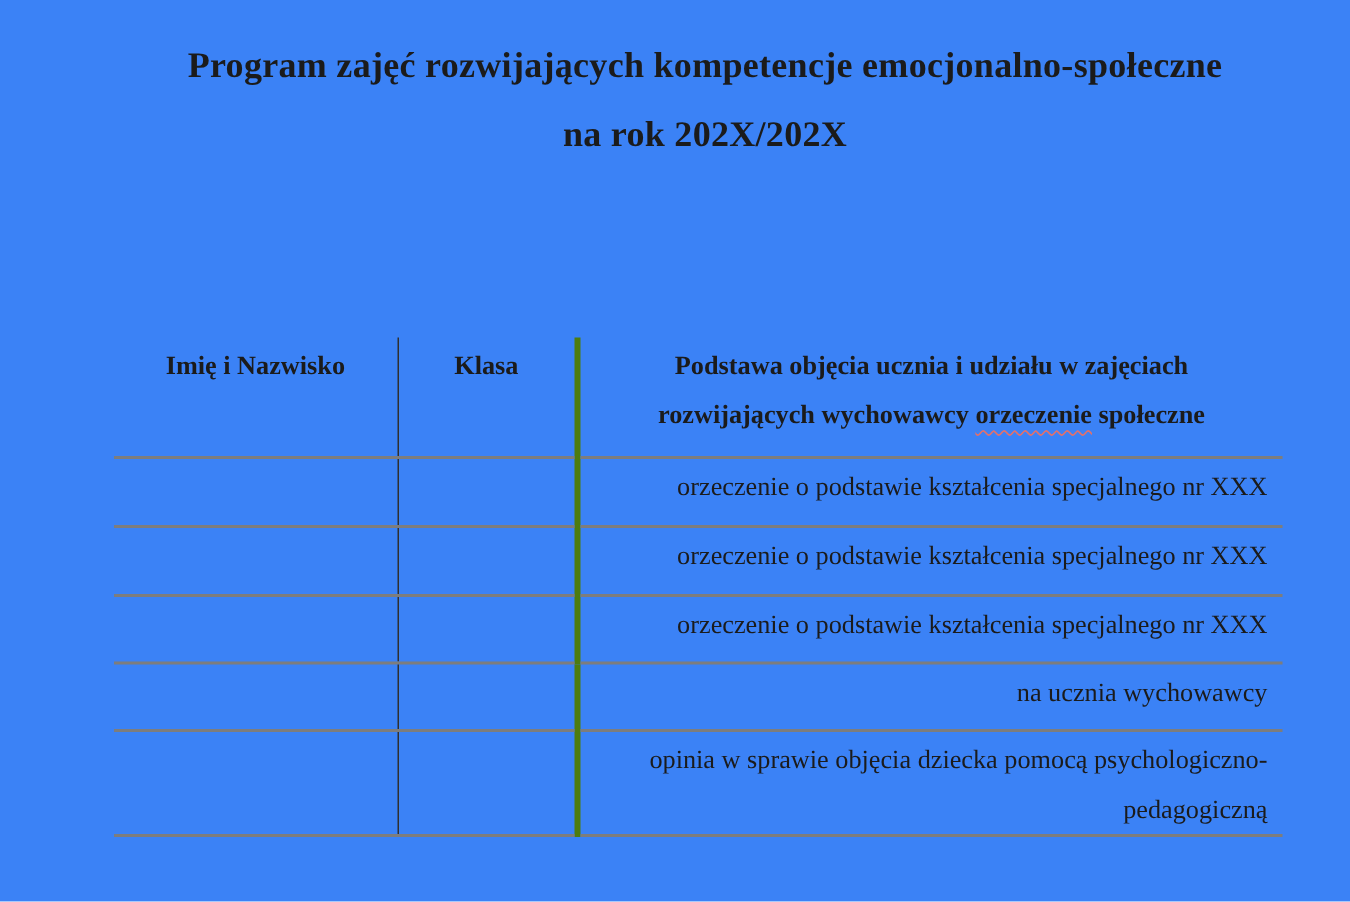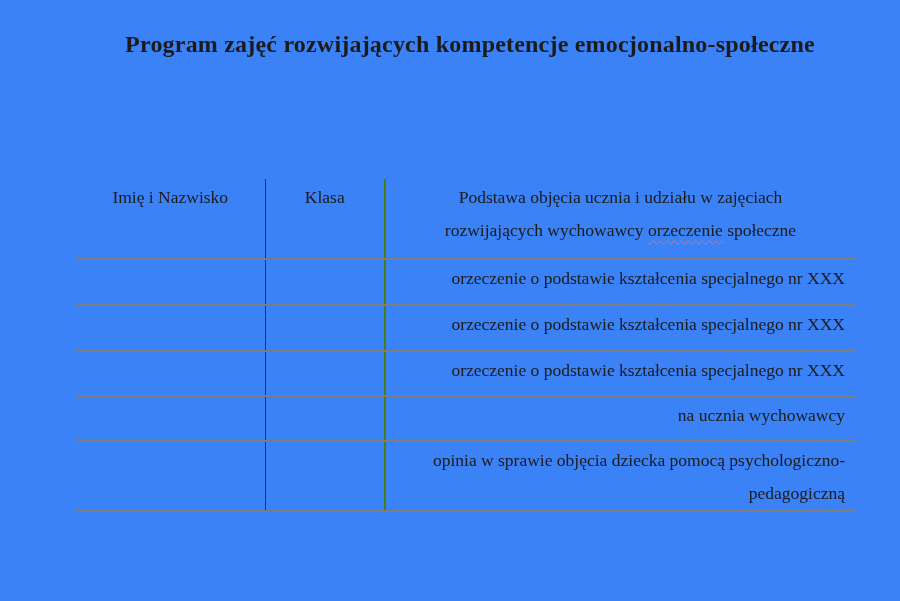--- a/index.html
+++ b/index.html
@@ -30,23 +30,23 @@
   col.w2 { width: 120px; }
   col.w3 { width: 470px; }
   th, td {
     vertical-align: top;
     font-size: 17.5px;
     line-height: 33px;
     border-bottom: 2px solid #7d7d7d;
     padding: 2px 0 0 0;
     overflow: hidden;
   }
-  th { font-weight: normal; text-align: center; }
+  th { font-weight: bold; text-align: center; }
   .c1 { border-right: 1px solid #2f2f2f; }
-  .c3 { border-left: 2px solid #4d7c0f; }
+  .c3 { border-left: 4px solid #4d7c0f; }
   td.c3 {
     text-align: right;
     padding-left: 9px;
     padding-right: 10px;
   }
   tr.hdr  { height: 80px; }
   tr.r46  { height: 46px; }
   tr.r45  { height: 45px; }
   tr.r76  { height: 55px; }
   .misspelled {
@@ -58,20 +58,21 @@
     text-decoration-skip-ink: none;
   }
 </style>
 </head>
 <body>
 
 <div class="page">
 
   <div class="title">
     <div>Program zajęć rozwijających kompetencje emocjonalno-społeczne</div>
+    <div>na rok 202X/202X</div>
   </div>
 
   <table class="roster">
     <colgroup>
       <col class="w1">
         <col class="w2">
         <col class="w3">
     </colgroup>
     <thead>
       <tr class="hdr">

